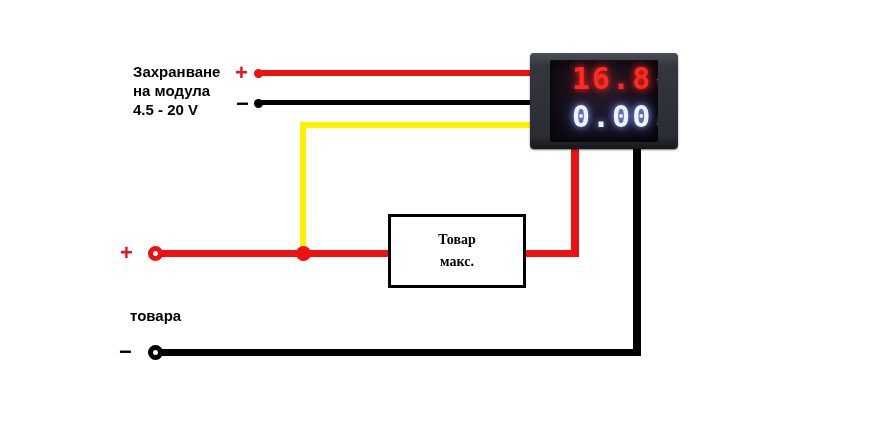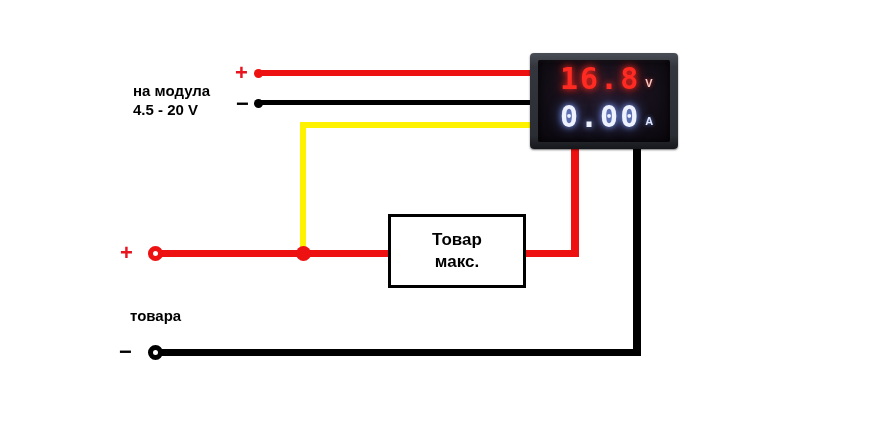--- a/index.html
+++ b/index.html
@@ -66,40 +66,40 @@
     border: 3px solid #000000;
     background: #ffffff;
     box-sizing: border-box;
     display: flex;
     flex-direction: column;
     align-items: center;
     justify-content: center;
     z-index: 6;
   }
   #load-box .ln {
-    font-family: Liberation Sans, sans-serif;
-    font-weight: bold;
-    font-size: 17px;
+    font-family: Liberation Serif, serif;
+    font-weight: bold;
+    font-size: 14px;
     line-height: 22px;
     color: #000000;
     white-space: nowrap;
   }
 
   
   #meter {
     position: absolute;
     left: 530px;
     top: 53px;
     width: 148px;
     height: 96px;
     z-index: 8;
     background: linear-gradient(180deg,#4a4e56 0%, #33363d 14%, #2a2d33 86%, #15171b 100%);
     border-radius: 4px;
     box-shadow: 0 1px 2px rgba(0,0,0,.55);
-    padding: 7px 8px;
+    padding: 7px 20px;
     box-sizing: border-box;
   }
   #meter-screen {
     position: relative;
     width: 100%;
     height: 100%;
     background: radial-gradient(ellipse at 50% 40%, #241b2b 0%, #140f18 55%, #0a070d 100%);
     border-radius: 2px;
     box-shadow: inset 0 0 8px rgba(0,0,0,.9), inset 0 2px 3px rgba(255,255,255,.05);
     overflow: hidden;
@@ -136,20 +136,21 @@
     margin-bottom: 5px;
   }
   .unit-v { color: #ffc9c4; text-shadow: 0 0 4px rgba(255,60,50,.8); }
   .unit-a { color: #dfe6ff; text-shadow: 0 0 4px rgba(120,160,255,.8); }
 </style>
 </head>
 <body>
 
 <div id="canvas">
 
+  <div class="label label-sm" style="left:133px; top:62px;">Захранване</div>
   <div class="label label-sm" style="left:133px; top:81px;">на модула</div>
   <div class="label label-sm" style="left:133px; top:100px;">4.5 - 20 V</div>
 
   <div class="sign sign-plus-red" style="left:235px; top:62px;">+</div>
   <div class="sign sign-black" style="left:236px; top:93px;">−</div>
 
   <div class="dot" style="left:254px; top:69px; width:9px; height:9px; background:#ee1111;"></div>
   <div class="wire-h" style="left:258px; top:70px; width:274px; height:6px; background:#ee1111;"></div>
 
   <div class="dot" style="left:254px; top:99px; width:9px; height:9px; background:#000000;"></div>

